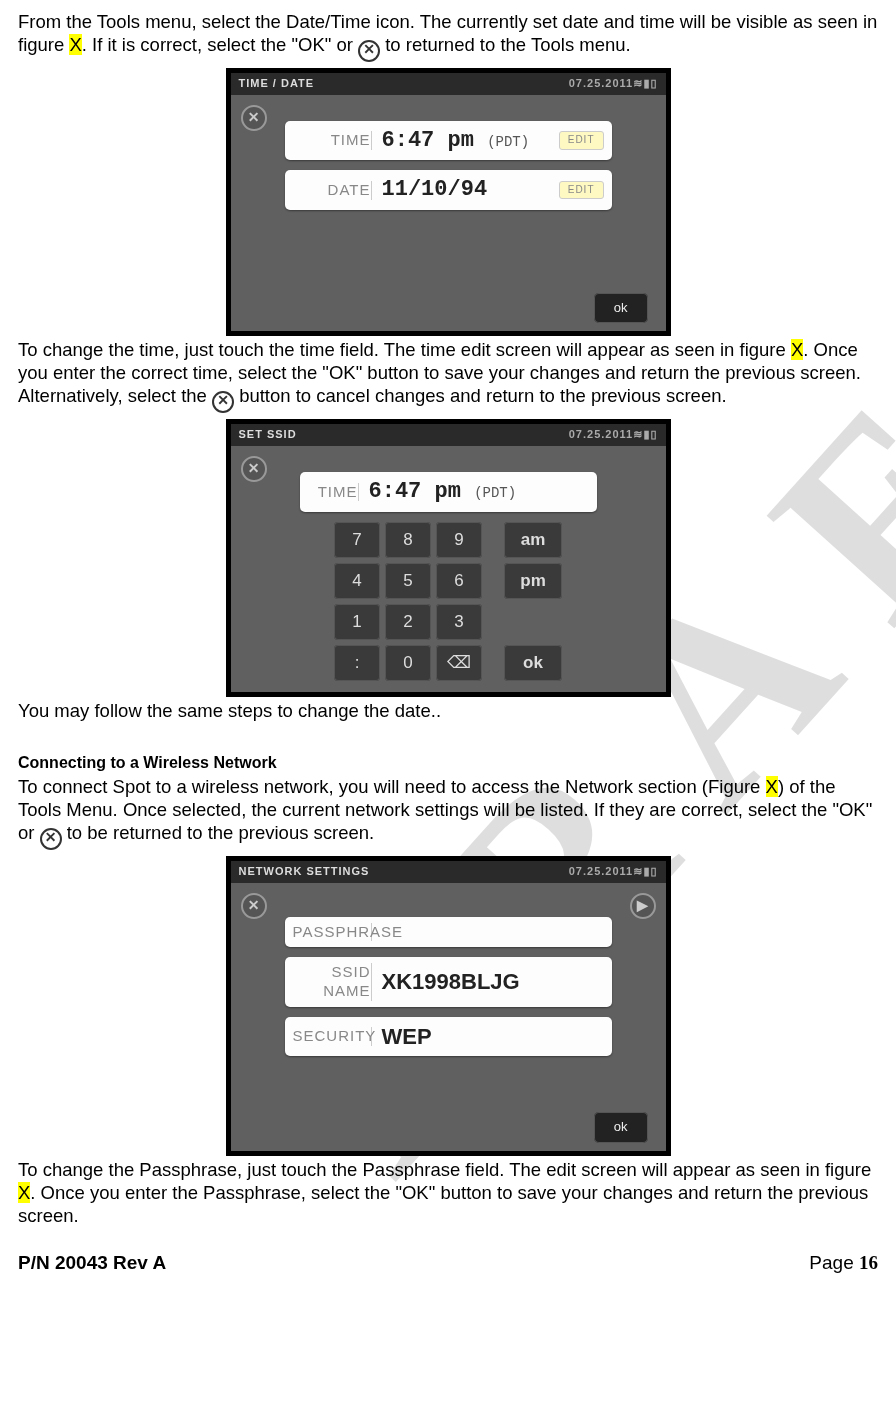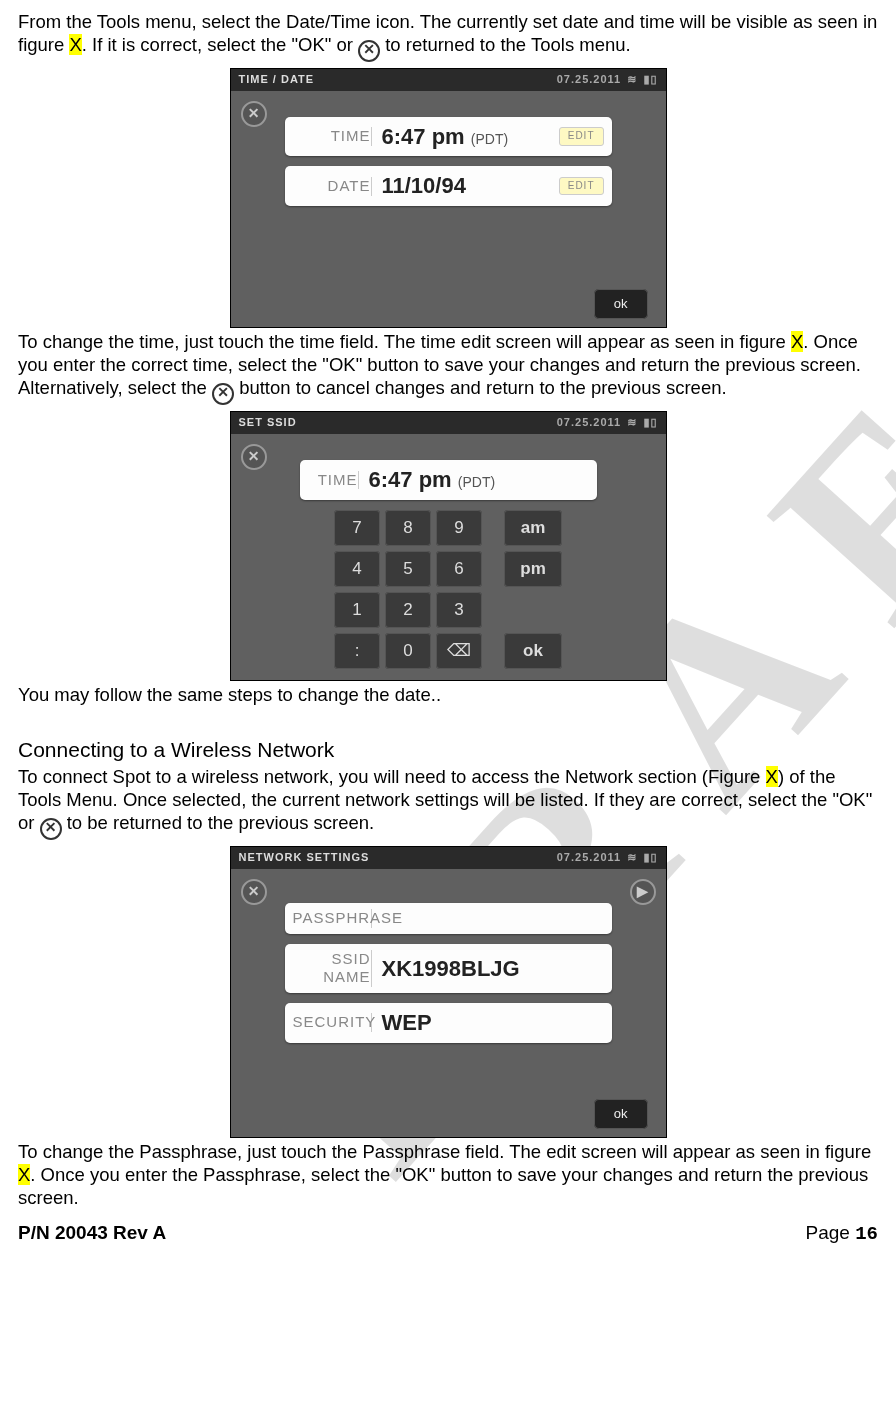--- a/index.html
+++ b/index.html
@@ -22,59 +22,59 @@
     color: rgba(0,0,0,0.13);
     transform: rotate(-48deg);
     letter-spacing: 60px;
     pointer-events: none;
     z-index: 0;
     white-space: nowrap;
     font-family: "Times New Roman", serif;
   }
   .content { position: relative; z-index: 1; }
   h2 { font-size: 21px; margin: 0 0 18px; font-weight: bold; }
-  h3 { font-size: 21px; margin: 30px 0 2px; font-weight: normal; }
+  h3 { font-size: 16px; margin: 30px 0 2px; font-weight: bold; }
   p { margin: 0 0 4px; }
   .hl { background: #ffff00; }
   .circle-x {
     display: inline-block;
     width: 18px; height: 18px;
     border: 2.2px solid #333;
     border-radius: 50%;
     text-align: center;
     line-height: 15px;
     font-size: 14px;
     font-weight: bold;
     vertical-align: -3px;
     color: #333;
   }
 
   
   .device {
     width: 435px;
     margin: 6px auto 2px;
-    border: 1px solid #000000;
+    border: 5px solid #000000;
     background: #606060;
     overflow: hidden;
   }
   .device.tall { height: 258px; }
   .device.taller { height: 268px; }
   .device.med { height: 290px; }
 
   .titlebar {
     background: #2a2a2a;
     color: #ddd;
     font-size: 11px;
     letter-spacing: 1px;
     padding: 4px 8px;
     display: flex;
     justify-content: space-between;
     font-weight: bold;
   }
-  .titlebar .right span { margin-left: 6px; color: #aaa; }
+  .titlebar .right span { color: #aaa; }
   .screenbody {
     background: #606060;
     padding: 10px 14px 10px;
     position: relative;
     min-height: 200px;
   }
   .close-round {
     width: 22px; height: 22px;
     border-radius: 50%;
     background: #555;
@@ -117,21 +117,21 @@
     text-align: right;
     padding-right: 0;
     border-right: 1px solid #ccc;
   }
   .field .value {
     font-size: 22px;
     font-weight: bold;
     color: #222;
     padding-left: 10px;
     flex: 1;
-    font-family: Liberation Sans, sans-serif;
+    font-family: Liberation Mono, monospace;
   }
   .field .tz { font-size: 14px; font-weight: normal; color: #555; }
   .field .edit-btn {
     font-size: 10px;
     color: #888;
     background: #fef9c3;
     border: 1px solid #ccc;
     border-radius: 3px;
     padding: 2px 8px;
     letter-spacing: 1px;
@@ -177,25 +177,25 @@
     grid-auto-columns: 58px;
     gap: 5px;
     font-weight: bold;
   }
   .ampm .spacer { background: transparent; box-shadow: none; }
   .netfield .value { font-family: "Segoe UI", Arial, sans-serif; font-size: 22px; }
 
   .footer {
     display: flex;
     justify-content: space-between;
-    margin-top: 12px;
+    margin-top: 24px;
   }
   .footer .pn { font-weight: bold; font-size: 19px; }
   .footer .pg { font-size: 19px; }
-  .footer .pgnum { font-family: Liberation Mono, monospace; font-weight: bold; }
+  .footer .pgnum { font-family: Liberation Serif, serif; font-weight: bold; }
 </style>
 </head>
 <body>
 
 <div class="watermark">DRAFT</div>
 
 <div class="content">
 
 
 <p>

